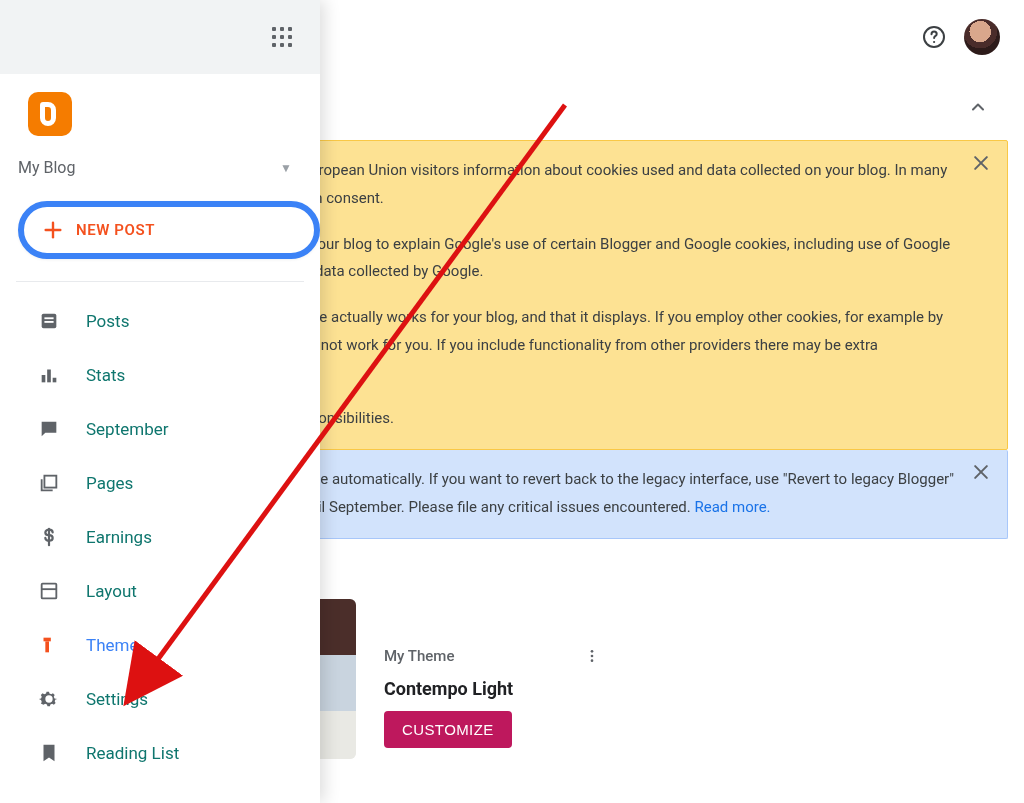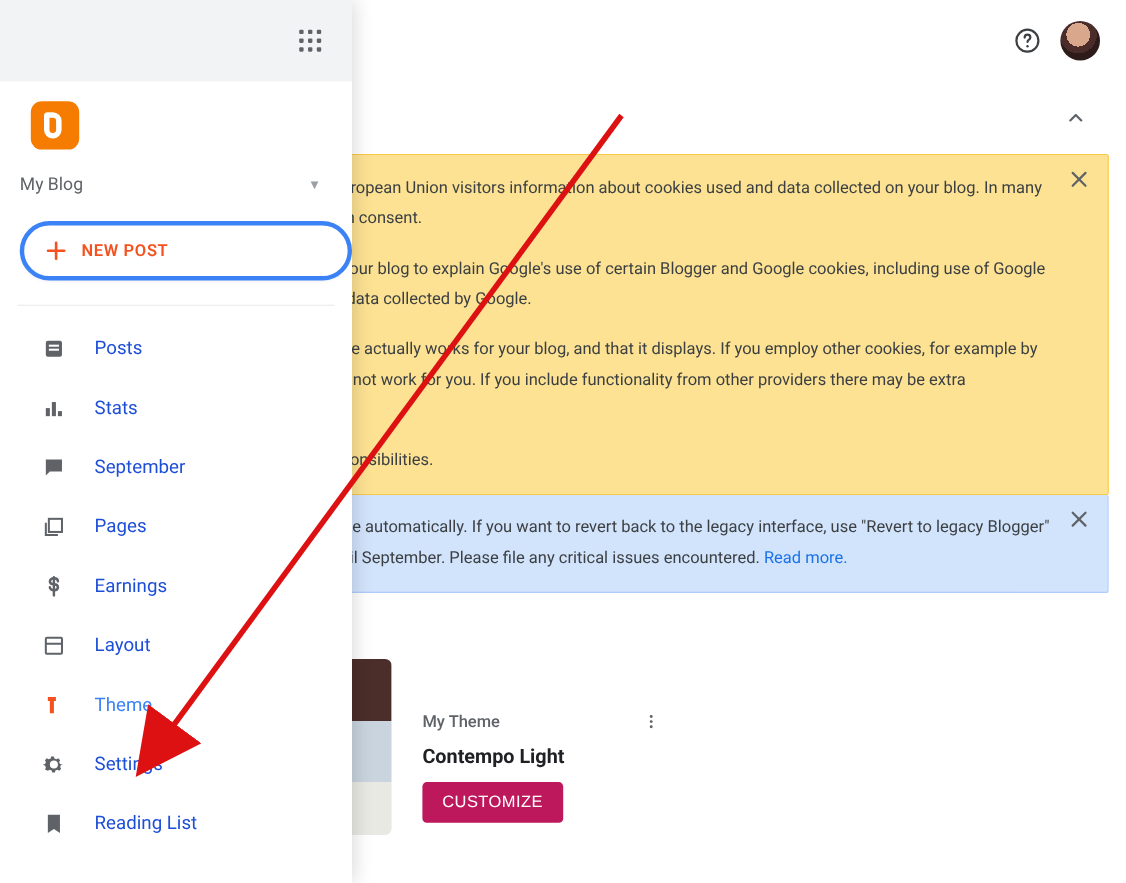--- a/index.html
+++ b/index.html
@@ -174,21 +174,21 @@
     padding: 14px 28px 8px 18px;
     color:#5f6368;
     font-size:16px;
     cursor:pointer;
   }
   .blog-select .caret { margin-left:auto; color:#9aa0a6; font-size:12px;}
 
   .newpost {
     margin: 16px 0 18px 18px;
     background:#fff;
-    border:4px solid #3b82f6;
+    border:6px solid #3b82f6;
     border-radius: 999px;
     padding: 12px 28px 12px 18px;
     display:inline-flex;
     align-items:center;
     gap:12px;
     box-shadow: 0 1px 3px rgba(0,0,0,.06);
     cursor:pointer;
   }
   .newpost .plus { color:#f4511e; }
   .newpost .label { color:#f4511e; font-weight:600; letter-spacing:.6px; font-size:15px;}
@@ -197,21 +197,21 @@
 
   .nav {
     display:flex; flex-direction:column;
     padding-top: 4px;
   }
   .nav-item {
     display:flex; align-items:center;
     gap: 26px;
     padding: 16px 0 16px 38px;
     font-size: 17px;
-    color:#1d4ed8;
+    color:#0f766e;
     cursor:pointer;
   }
   .nav-item.active { color:#3b82f6; }
   .nav-item.active .nav-icon { color:#f4511e; }
   .nav-icon {
     width: 22px; color:#5f6368; display:flex; align-items:center; justify-content:center;
   }
 
   
   .annotation-arrow {

